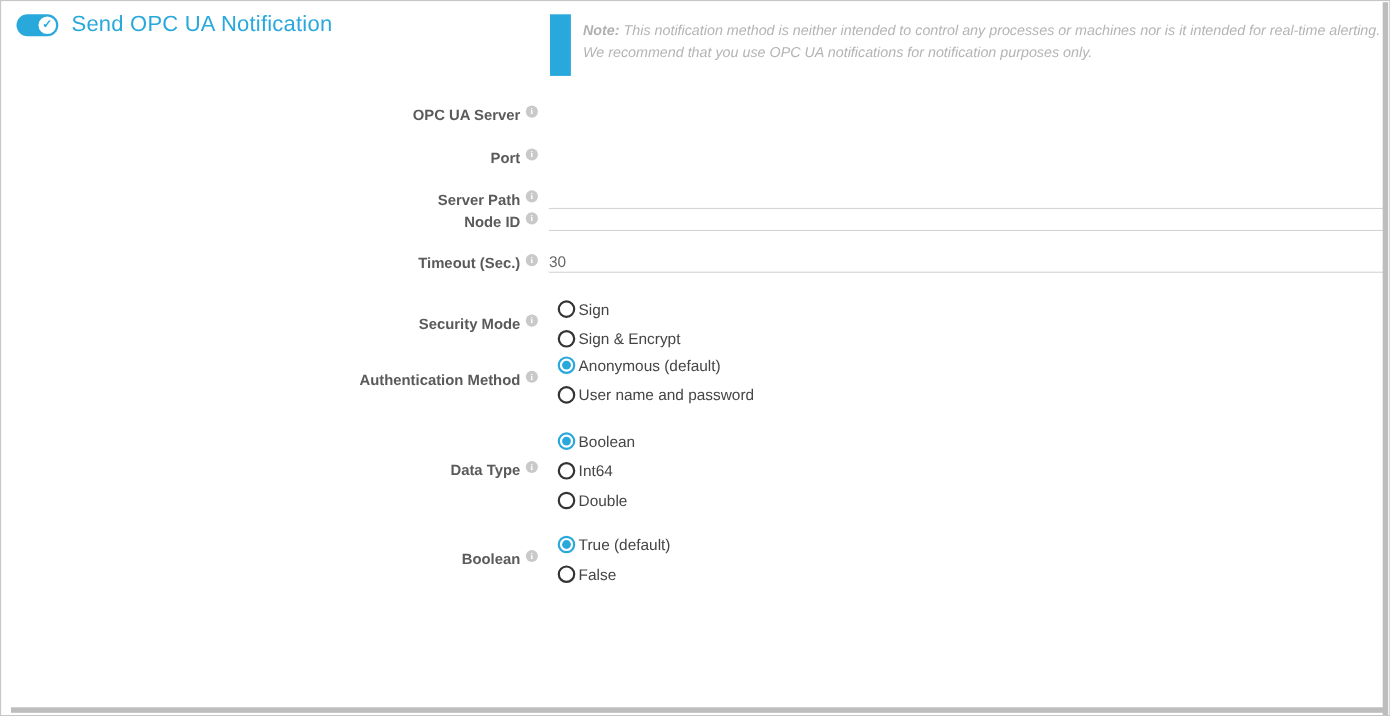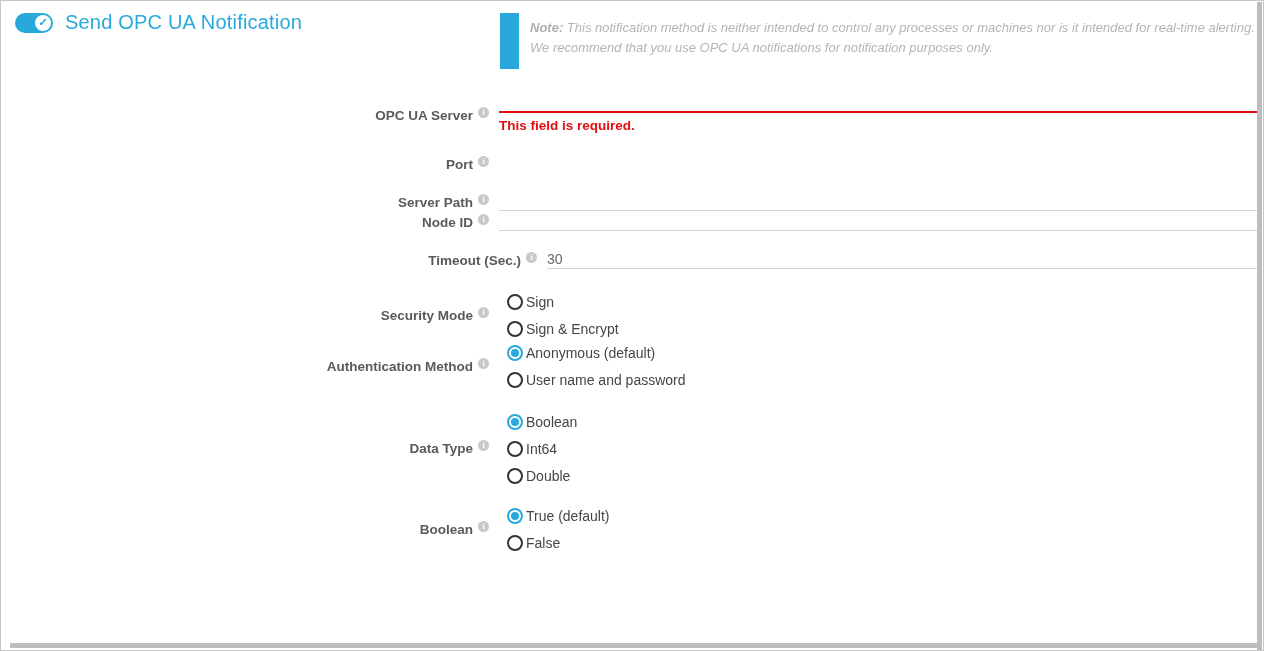--- a/index.html
+++ b/index.html
@@ -43,21 +43,21 @@
     font-family:"Liberation Sans", sans-serif; font-size:14px; color:#666666;
     line-height:16px; height:16px; padding:0 0 4px 0;
     border-bottom:1px solid #d4d4d4; border-radius:0;
   }
   input.uline.err { border-bottom:2px solid #e10d12; }
   .error-msg { margin-top:5px; font-size:13.5px; font-weight:700; color:#e10d12; line-height:16px; }
 
   .mt-port { margin-top:23px; }
   .mt-path { margin-top:22px; }
   .mt-node { margin-top:4px; }
-  .mt-timeout { margin-top:22px;padding-left:48px; }
+  .mt-timeout { margin-top:22px; }
   .mt-secmode { margin-top:25px; }
   .mt-auth { margin-top:8px; }
   .mt-dtype { margin-top:26px; }
   .mt-bool { margin-top:24px; }
 
   .radio-list { padding-left:8px; display:flex; flex-direction:column; gap:11px; }
   .radio-item { display:flex; align-items:center; cursor:pointer; }
   .rb { width:16px; height:16px; border-radius:50%; border:2px solid #333333; background:#ffffff;
         flex:none; position:relative; }
   .rb.sel { border-color:var(--accent); }
@@ -85,24 +85,20 @@
     </div>
   </div>
 
   <div class="form">
 
     <div class="row">
       <div class="lab">
         <span class="flabel">OPC UA Server</span>
         <span class="info">i</span>
       </div>
-      <div class="ctrl">
-        <input class="uline err" type="text" value="" style="">
-        <div class="error-msg">This field is required.</div>
-      </div>
     </div>
 
     <div class="row mt-port">
       <div class="lab">
         <span class="flabel">Port</span>
         <span class="info">i</span>
       </div>
     </div>
 
     <div class="row mt-path">

